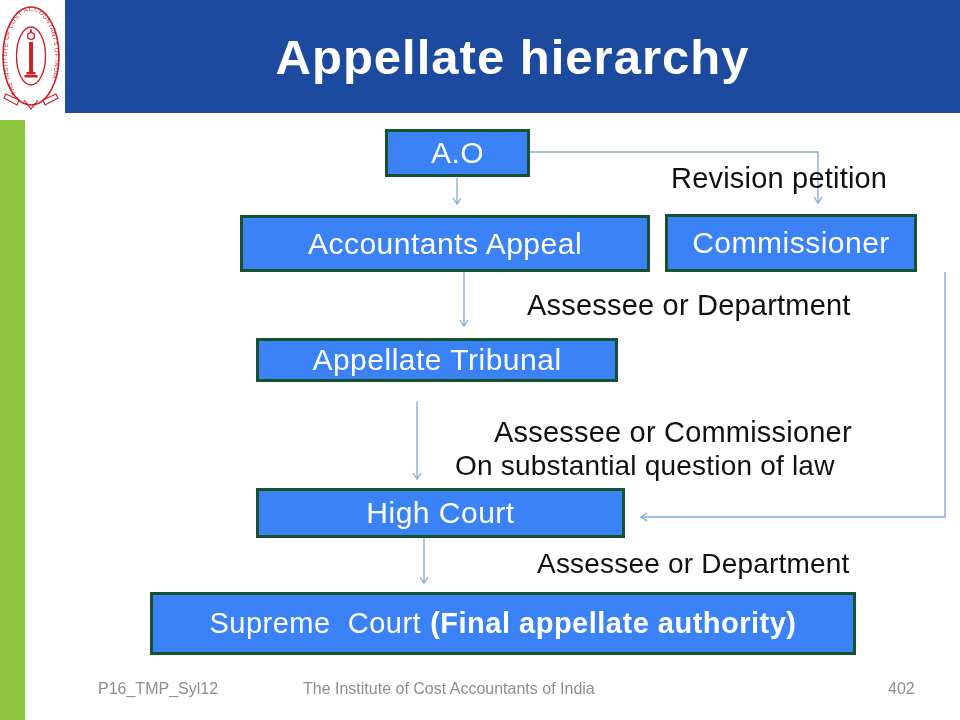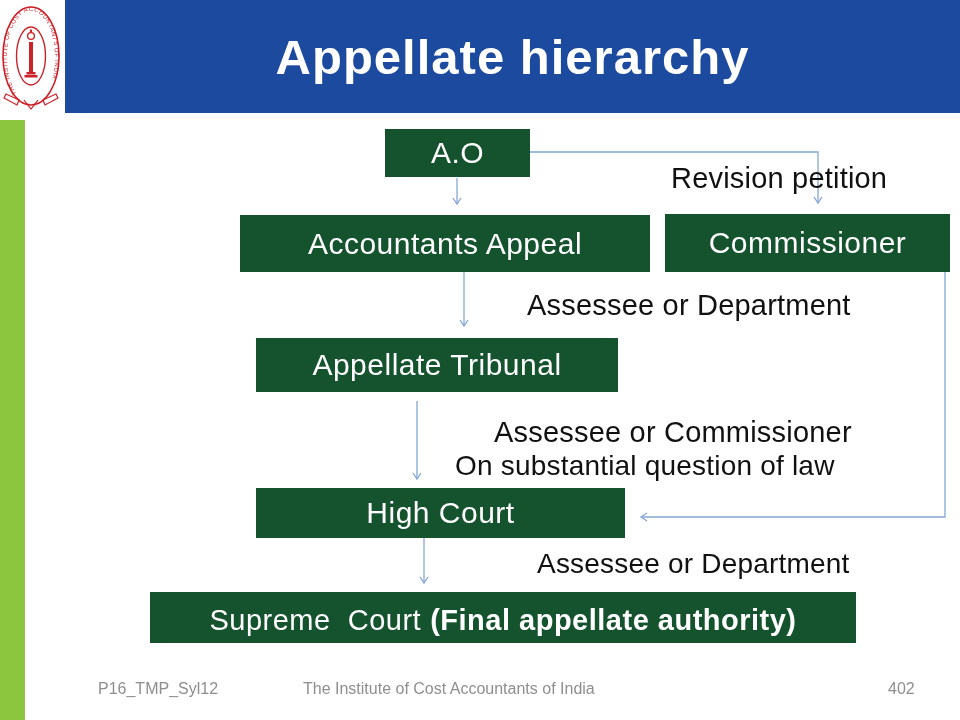--- a/index.html
+++ b/index.html
@@ -28,31 +28,31 @@
     position:absolute;left:0;top:120px;width:25px;height:600px;background:#8CC63F;
   }
   
   .connectors{
     position:absolute;left:0;top:0;width:960px;height:720px;pointer-events:none;
   }
   .connectors path{stroke:#84A7D3;stroke-width:1.3;fill:none;}
   
   .fbox{
     position:absolute;box-sizing:border-box;
-    background:#14532d;border:6px solid #14532d;
+    background:#3b82f6;border:3px solid #14532d;
     color:#ffffff;
     display:flex;align-items:center;justify-content:center;
     font-size:30px;letter-spacing:0.5px;white-space:nowrap;
   }
   .fbox-ao{left:385px;top:129px;width:145px;height:48px;}
   .fbox-commissioner-appeal{left:240px;top:215px;width:410px;height:57px;}
-  .fbox-commissioner{left:665px;top:214px;width:285px;height:58px;}
-  .fbox-appellate-tribunal{left:256px;top:338px;width:362px;height:54px;}
+  .fbox-commissioner{left:665px;top:214px;width:252px;height:58px;}
+  .fbox-appellate-tribunal{left:256px;top:338px;width:362px;height:44px;}
   .fbox-high-court{left:256px;top:488px;width:369px;height:50px;}
-  .fbox-supreme-court{left:150px;top:592px;width:706px;height:51px;font-size:29px;align-items:flex-end;}
+  .fbox-supreme-court{left:150px;top:592px;width:706px;height:63px;font-size:29px;}
   .fbox-supreme-court .normal{white-space:pre;margin-right:9px;}
   .fbox-supreme-court .bold{font-weight:bold;}
   
   .lbl{
     position:absolute;color:#111111;font-size:29px;white-space:nowrap;letter-spacing:0.2px;
   }
   .lbl-revision{left:671px;top:162px;}
   .lbl-assessee-top{left:527px;top:289px;}
   .lbl-assessee-commissioner{left:494px;top:416px;}
   .lbl-substantial{left:455px;top:450px;font-size:28px;}

